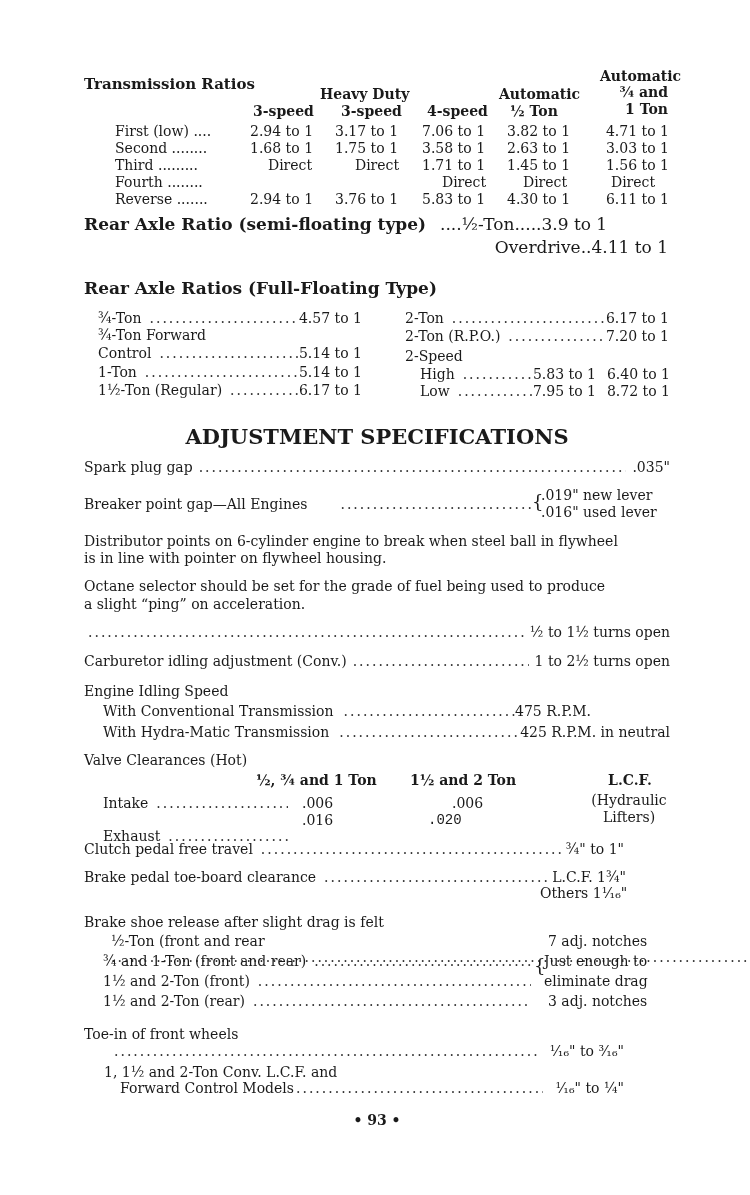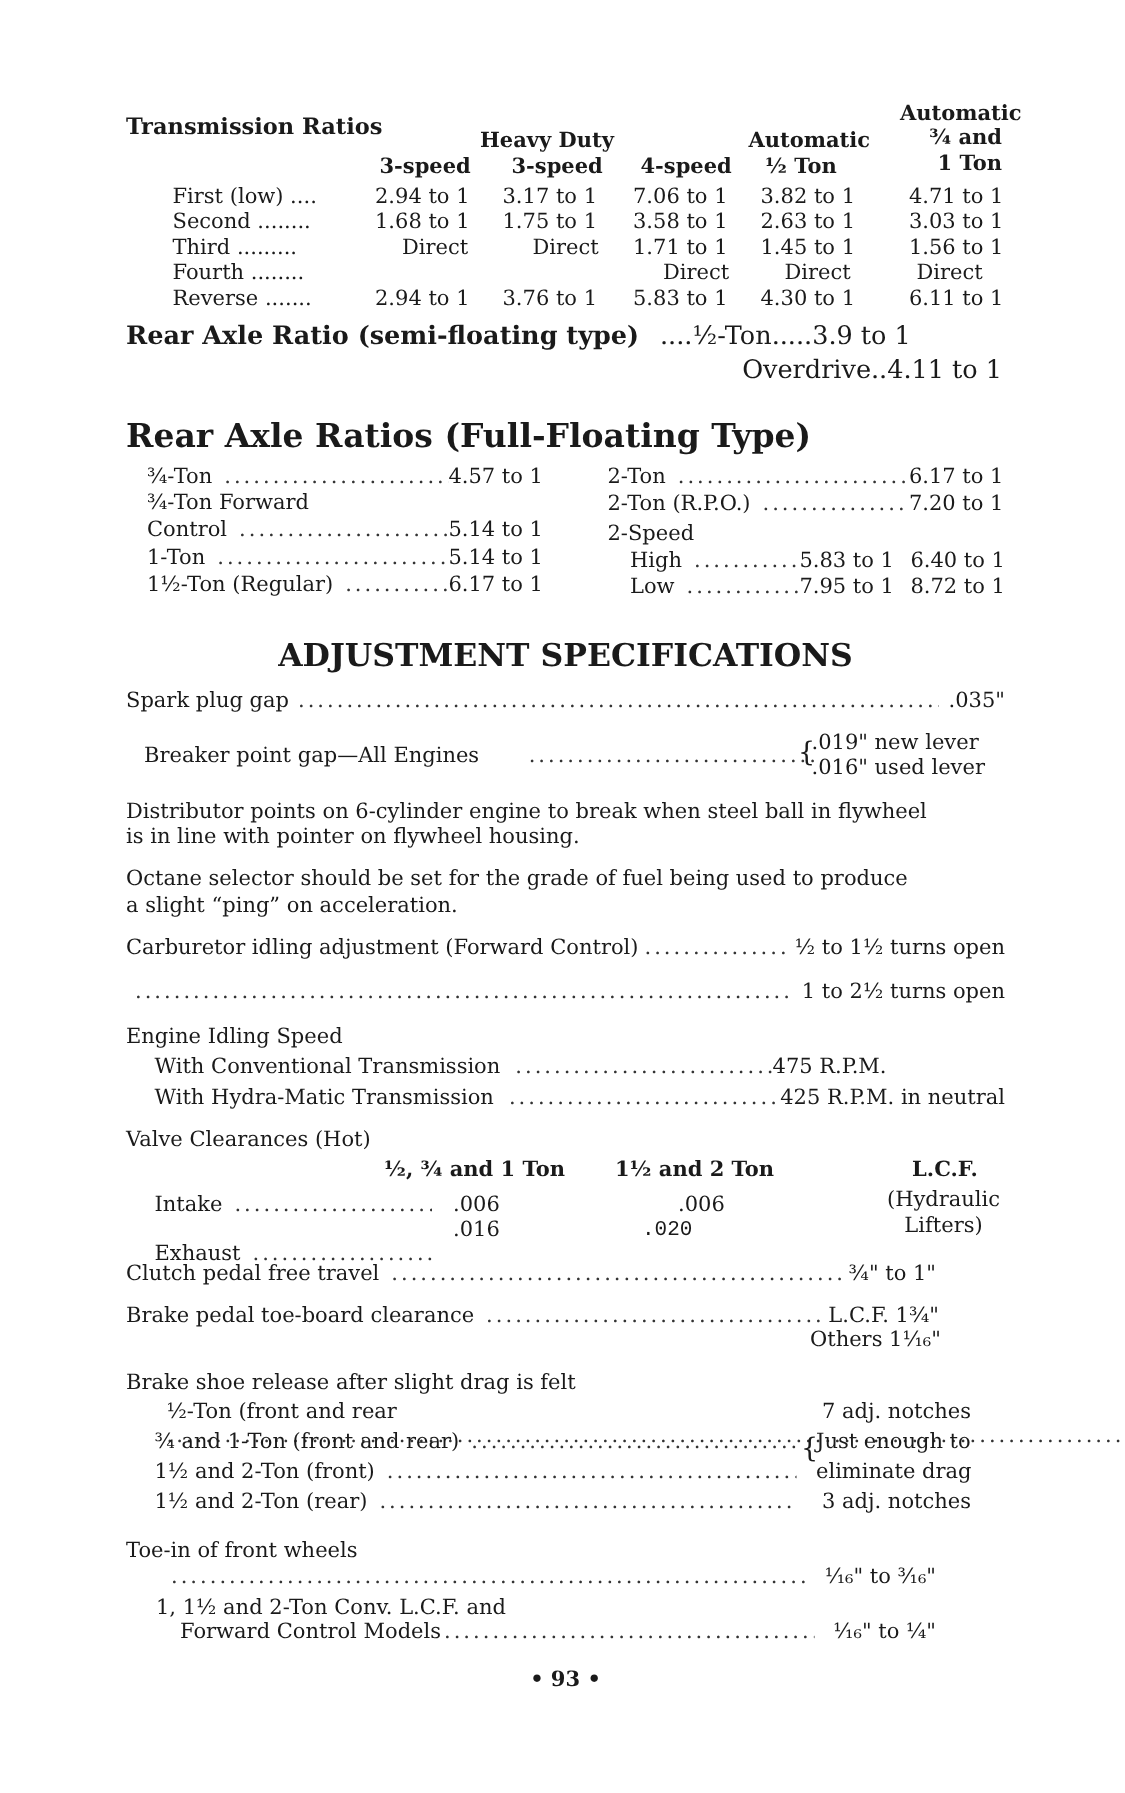--- a/index.html
+++ b/index.html
@@ -65,21 +65,21 @@
     <div class="abs s14" style="left:335px;top:191px;width:84px;">3.76 to 1</div>
     <div class="abs s14" style="left:422px;top:191px;width:84px;">5.83 to 1</div>
     <div class="abs s14" style="left:507px;top:191px;width:76px;">4.30 to 1</div>
     <div class="abs s14" style="left:597px;top:191px;width:72px;text-align:right;">6.11 to 1</div>
   </div>
 
 <div class="abs b" style="left:84px;top:214px;font-size:17px;">Rear Axle Ratio (semi-floating type)</div>
 <div class="abs" style="left:440px;top:214px;font-size:17px;">....½-Ton.....3.9  to 1</div>
 <div class="abs r" style="left:440px;top:237px;width:228px;font-size:17px;">Overdrive..4.11 to 1</div>
 
-<div class="abs b" style="left:84px;top:278px;font-size:22px;">Rear Axle Ratios (Full-Floating Type)</div>
+<div class="abs b" style="left:84px;top:278px;font-size:17px;">Rear Axle Ratios (Full-Floating Type)</div>
 <div id="full-left">
     <div class="abs lead s14" style="left:98px;top:310px;width:264px;">
       <span>¾-Ton</span>
       <span class="dots" style="margin: 0px 0px 0px 8px;"></span>
       <span>4.57 to 1</span>
     </div>
     <div class="abs s14" style="left:98px;top:327px;">¾-Ton Forward</div>
     <div class="abs lead s14" style="left:98px;top:345px;width:264px;">
       <span>Control</span>
       <span class="dots" style="margin: 0px 0px 0px 8px;"></span>
@@ -123,40 +123,40 @@
   </div>
 
 <div class="abs b c" style="left:84px;top:424px;width:586px;font-size:21px;">ADJUSTMENT SPECIFICATIONS</div>
 
 <div class="abs lead s14" style="left:84px;top:459px;width:586px;">
   <span>Spark plug gap</span>
   <span class="dots" style="margin:0 6px;"></span>
   <span>.035"</span>
 </div>
 
-<div class="abs lead s14" style="left:96px;top:496px;width:450px;gap:27px;">
+<div class="abs lead s14" style="left:84px;top:496px;width:450px;gap:27px;">
   <span>Breaker point gap—All Engines</span>
   <span class="dots" style="margin-left:6px;"></span>
 </div>
 <div class="abs s14" style="left:532px;top:487px;font-size:18px;line-height:30px;">{</div>
 <div class="abs s14" style="left:541px;top:487px;">.019" new lever</div>
 <div class="abs s14" style="left:541px;top:504px;">.016" used lever</div>
 
 <div class="abs s14" style="left:84px;top:533px;">Distributor points on 6-cylinder engine to break when steel ball in flywheel</div>
 <div class="abs s14" style="left:84px;top:550px;">is in line with pointer on flywheel housing.</div>
 
 <div class="abs s14" style="left:84px;top:578px;">Octane selector should be set for the grade of fuel being used to produce</div>
 <div class="abs s14" style="left:84px;top:596px;">a slight “ping” on acceleration.</div>
 
 <div class="abs lead s14" style="left:84px;top:624px;width:586px;">
-  <span>Carburetor idling adjustment (Forward Control)</span>
   <span class="dots" style="margin:0 4px;"></span>
   <span>½ to 1½ turns open</span>
 </div>
 <div class="abs lead s14" style="left:84px;top:653px;width:586px;">
+  <span>Carburetor idling adjustment (Conv.)</span>
   <span class="dots" style="margin:0 6px;"></span>
   <span>1 to 2½ turns open</span>
 </div>
 
 <div class="abs s14" style="left:84px;top:683px;">Engine Idling Speed</div>
 <div id="idle-rows">
     <div class="abs lead s14" style="left:103px;top:703px;width:488px;justify-content:flex-end;">
       <span>With Conventional Transmission</span>
       <span class="dots" style="margin: 0px 0px 0px 10px;"></span>
       <span>475 R.P.M.</span>

